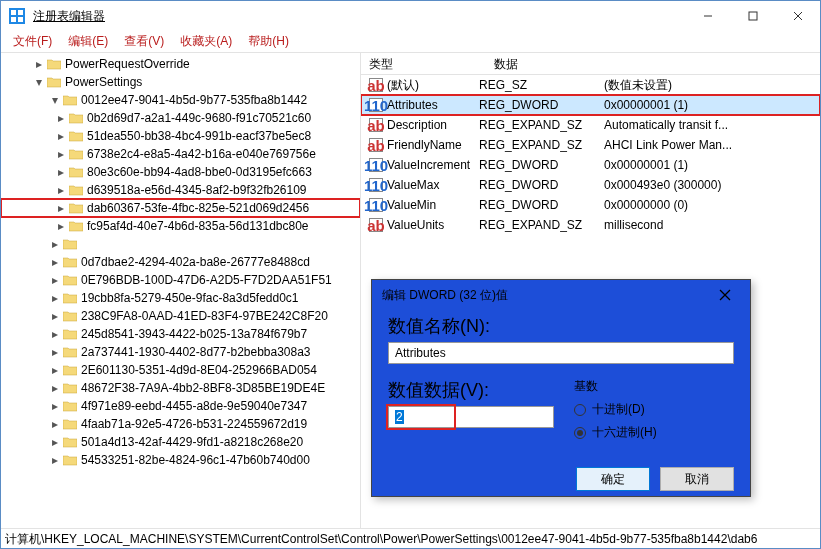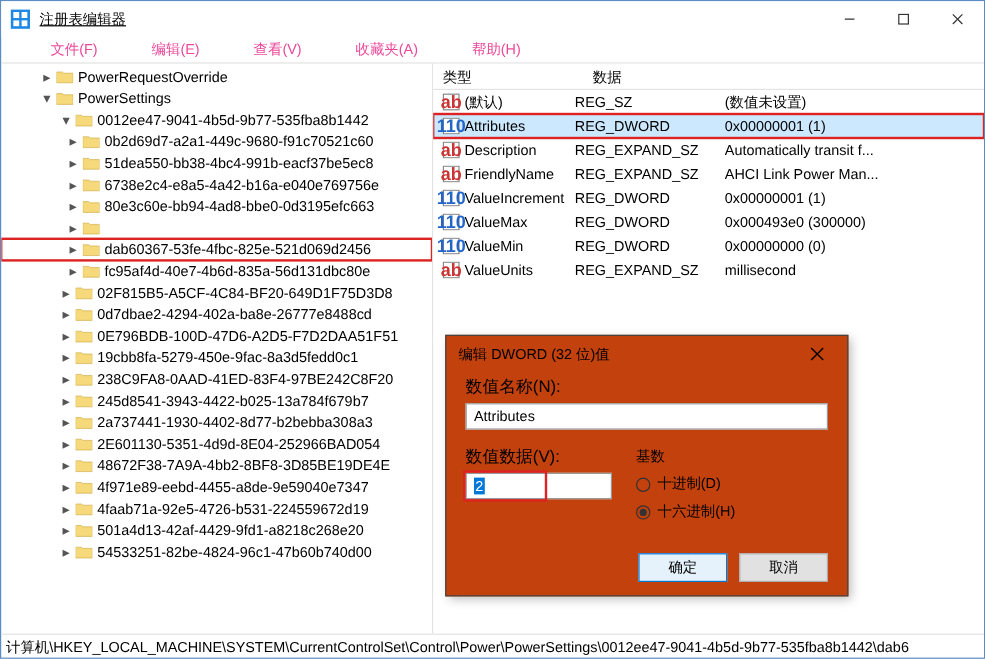--- a/index.html
+++ b/index.html
@@ -4,21 +4,21 @@
 <style>
 * { margin: 0; padding: 0; box-sizing: border-box; font-family: "Microsoft YaHei", "Segoe UI", sans-serif; font-size: 12px; }
 body { background: #fff; width: 821px; height: 549px; overflow: hidden; border: 1px solid #5a8cc5; position: relative; }
 .titlebar { height: 30px; display: flex; align-items: center; padding-left: 8px; background: #fff; text-decoration: underline; }
 .app-icon { width: 16px; height: 16px; background: #1e88e5; margin-right: 8px; display: flex; align-items: center; justify-content: center; }
 .app-icon svg { width: 12px; height: 12px; }
 .title-text { flex: 1; font-size: 12px; color: #000; }
 .win-controls { display: flex; height: 30px; }
 .win-btn { width: 45px; height: 30px; display: flex; align-items: center; justify-content: center; color: #333; }
 .menubar { height: 22px; display: flex; align-items: center; padding-left: 4px; border-bottom: 1px solid #e3e3e3; }
-.menu-item { padding: 2px 8px; color: #ec4899; margin-left: 29px; }
+.menu-item { padding: 2px 8px; color: #b91c1c; }
 .main-area { display: flex; height: 475px; }
 .tree-panel { width: 360px; overflow: auto; border-right: 1px solid #e3e3e3; position: relative; }
 .tree-panel::-webkit-scrollbar { width: 16px; }
 .tree-panel::-webkit-scrollbar-track { background: #f0f0f0; }
 .tree-panel::-webkit-scrollbar-thumb { background: #c2c2c2; }
 .tree { padding: 2px 0; }
 .tree-node { display: flex; align-items: center; height: 18px; white-space: nowrap; padding-left: 4px; }
 .tree-node.highlighted { outline: 2px solid #d22; outline-offset: -1px; }
 .expander { width: 12px; height: 12px; margin-right: 2px; display: inline-flex; align-items: center; justify-content: center; color: #555; }
 .folder-icon { width: 14px; height: 12px; margin-right: 4px; display: inline-block; }
@@ -36,25 +36,25 @@
 .list-body { padding-top: 0; }
 .list-row { display: flex; height: 20px; align-items: center; }
 .list-row.selected { background: #cce8ff; }
 .list-row.highlighted { outline: 2px solid #d22; outline-offset: -1px; }
 .list-cell { padding: 0 8px; overflow: hidden; text-overflow: ellipsis; white-space: nowrap; }
 .value-icon { width: 14px; height: 14px; margin-right: 4px; display: inline-flex; align-items: center; justify-content: center; border: 1px solid #888; background: #fff; font-size: 15px; font-weight: bold; vertical-align: middle; }
 .value-icon.str { color: #c33; }
 .value-icon.bin { color: #2266cc; }
 .statusbar { height: 20px; border-top: 1px solid #e3e3e3; padding: 2px 4px; font-size: 12px; color: #000; overflow: hidden; white-space: nowrap; }
 
-.dialog { position: absolute; left: 370px; top: 278px; width: 336px; height: 218px; background: #c2410c; border: 1px solid #444; box-shadow: 3px 3px 8px rgba(0,0,0,.25); }
+.dialog { position: absolute; left: 370px; top: 278px; width: 380px; height: 218px; background: #1d4ed8; border: 1px solid #444; box-shadow: 3px 3px 8px rgba(0,0,0,.25); }
 .dialog-title { height: 30px; display: flex; align-items: center; padding: 0 10px; font-size: 12px; }
 .dialog-close { margin-left: auto; width: 30px; height: 30px; display: flex; align-items: center; justify-content: center; }
 .dialog-body { padding: 4px 16px 12px 16px; }
-.field-label { margin-bottom: 4px; color: #000; font-size: 14px; }
+.field-label { margin-bottom: 4px; color: #000; font-size: 18px; }
 .text-input { width: 100%; height: 22px; border: 1px solid #999; padding: 2px 6px; font-size: 12px; background: #fff; }
 .text-input.readonly { background: #fff; color: #000; }
 .row { display: flex; gap: 20px; margin-top: 14px; }
 .left-col { flex: 1; }
 .right-col { width: 160px; }
 .group-label { margin-bottom: 6px; }
 .radio-row { display: flex; align-items: center; gap: 6px; margin-bottom: 6px; font-size: 12px; }
 .radio { width: 12px; height: 12px; border: 1px solid #333; border-radius: 50%; display: inline-flex; align-items: center; justify-content: center; }
 .radio.checked::after { content: ""; width: 6px; height: 6px; background: #333; border-radius: 50%; }
 .value-box { position: relative; }
@@ -171,20 +171,21 @@
           </span>
           <span class="tree-label">80e3c60e-bb94-4ad8-bbe0-0d3195efc663</span>
         </div>
         <div class="tree-node indent-4">
           <span class="expander">▸</span>
           <span class="folder-icon">
             <svg width="14" height="12" viewBox="0 0 14 12">
               <path d="M0 2 L5 2 L6 3 L14 3 L14 11 L0 11 Z" fill="#f5d97a" stroke="#cba43a" stroke-width="0.5"></path>
             </svg>
           </span>
+          <span class="tree-label">d639518a-e56d-4345-8af2-b9f32fb26109</span>
         </div>
         <div class="tree-node indent-4 highlighted">
           <span class="expander">▸</span>
           <span class="folder-icon">
             <svg width="14" height="12" viewBox="0 0 14 12">
               <path d="M0 2 L5 2 L6 3 L14 3 L14 11 L0 11 Z" fill="#f5d97a" stroke="#cba43a" stroke-width="0.5"></path>
             </svg>
           </span>
           <span class="tree-label">dab60367-53fe-4fbc-825e-521d069d2456</span>
         </div>
@@ -197,21 +198,20 @@
           </span>
           <span class="tree-label">fc95af4d-40e7-4b6d-835a-56d131dbc80e</span>
         </div>
         <div class="tree-node indent-3">
           <span class="expander">▸</span>
           <span class="folder-icon">
             <svg width="14" height="12" viewBox="0 0 14 12">
               <path d="M0 2 L5 2 L6 3 L14 3 L14 11 L0 11 Z" fill="#f5d97a" stroke="#cba43a" stroke-width="0.5"></path>
             </svg>
           </span>
-          <span class="tree-label">02F815B5-A5CF-4C84-BF20-649D1F75D3D8</span>
         </div>
         <div class="tree-node indent-3">
           <span class="expander">▸</span>
           <span class="folder-icon">
             <svg width="14" height="12" viewBox="0 0 14 12">
               <path d="M0 2 L5 2 L6 3 L14 3 L14 11 L0 11 Z" fill="#f5d97a" stroke="#cba43a" stroke-width="0.5"></path>
             </svg>
           </span>
           <span class="tree-label">0d7dbae2-4294-402a-ba8e-26777e8488cd</span>
         </div>

